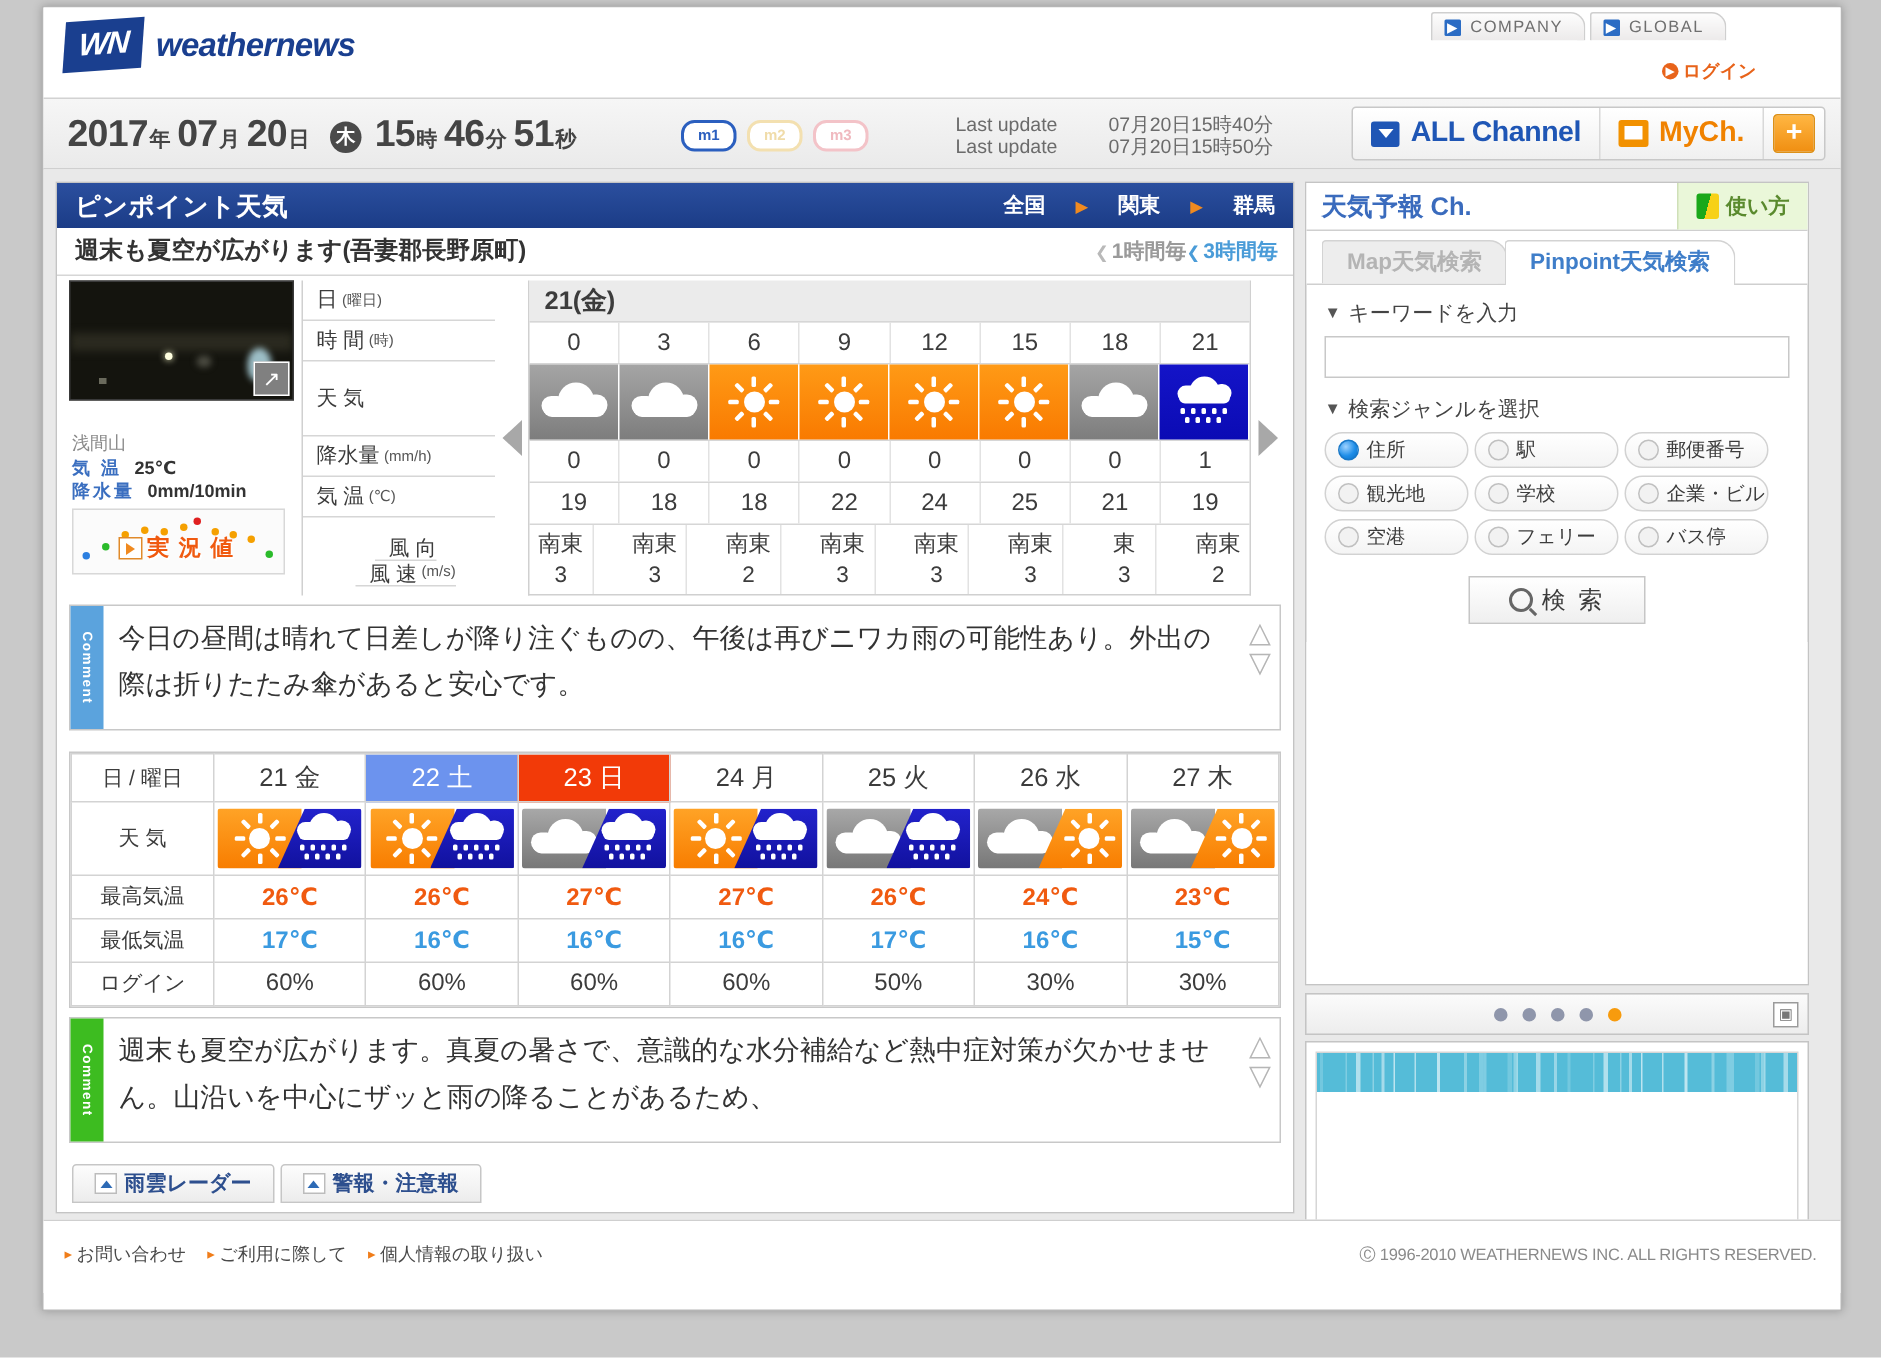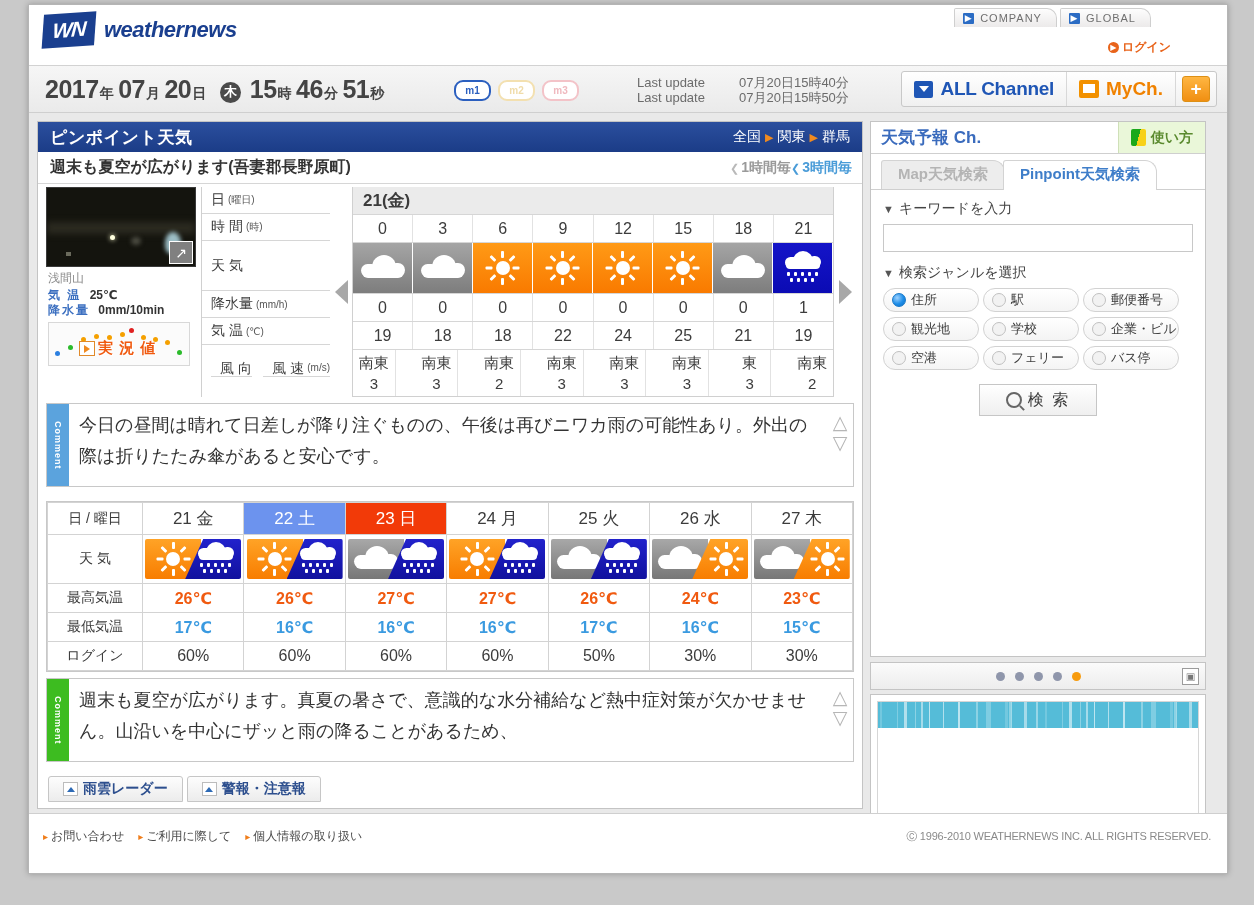--- a/index.html
+++ b/index.html
@@ -70,21 +70,21 @@
   .plus{width:26px;height:24px;background:linear-gradient(#ffb642,#f08f12);border:1px solid #dd9016;border-radius:3px;
        color:#fff;font-size:19px;font-weight:bold;display:flex;align-items:center;justify-content:center;align-self:center;margin:0 6px;}
 
   
   .body{position:relative;height:700px;background:#e9e9e9;padding:8px;box-sizing:border-box;}
   .left{position:absolute;left:8px;top:8px;width:826px;height:688px;background:#fff;border:1px solid #c4c4c4;box-sizing:border-box;}
   .right{position:absolute;right:21px;top:8px;width:336px;height:688px;}
 
   .pp-title{height:30px;background:linear-gradient(#2b4f9e,#1b3c87);display:flex;align-items:center;justify-content:space-between;padding:0 12px;}
   .pp-title .t{color:#fff;font-size:17px;font-weight:bold;letter-spacing:.5px;}
-  .crumbs{color:#fff;font-size:14px;font-weight:normal;display:flex;align-items:center;gap:4px;}
+  .crumbs{color:#fff;font-size:14px;font-weight:bold;display:flex;align-items:center;gap:20px;}
   .crumbs .sep{color:#f08a20;font-size:11px;}
 
   .loc-row{height:31px;display:flex;align-items:center;justify-content:space-between;padding:0 10px 0 12px;border-bottom:1px solid #d6d6d6;}
   .loc{font-size:16px;font-weight:bold;color:#333;}
   .hr-links{display:flex;font-size:14px;font-weight:bold;}
   .hr-links .a{color:#9a9a9a;}
   .hr-links .b{color:#4a9cd8;}
   .hr-links .mk{color:#b9b9b9;font-size:11px;margin-right:2px;}
   .hr-links .b .mk{color:#4a9cd8;}
 
@@ -92,40 +92,40 @@
   .fc{display:flex;padding:3px 6px 0 8px;}
   .photo-col{width:155px;}
   .photo{width:148px;height:78px;border:1px solid #3a3a3a;background:#14140e;position:relative;overflow:hidden;}
   .photo .g1{position:absolute;left:0;top:34px;width:100%;height:12px;background:#2b2a20;filter:blur(3px);}
   .photo .s1{position:absolute;left:63px;top:47px;width:5px;height:5px;background:#ffffe0;border-radius:50%;box-shadow:0 0 5px #ffffd0;}
   .photo .s2{position:absolute;left:84px;top:49px;width:10px;height:8px;background:#4c4c42;border-radius:50%;filter:blur(2px);}
   .photo .s3{position:absolute;right:14px;top:44px;width:16px;height:22px;background:#bfe9f5;border-radius:50% 50% 40% 40%;filter:blur(2px);opacity:.8;}
   .photo .s4{position:absolute;left:19px;top:64px;width:5px;height:4px;background:#6a6a5c;}
   .exp{position:absolute;right:2px;bottom:2px;width:22px;height:21px;background:#808080;border:1px solid #fff;
     display:flex;align-items:center;justify-content:center;color:#fff;font-size:14px;}
-  .pname{font-size:12px;color:#8a8a8a;margin:3px 0 1px 2px;}
+  .pname{font-size:12px;color:#8a8a8a;margin:20px 0 1px 2px;}
   .prow{font-size:12px;margin-left:2px;line-height:15px;}
   .prow .lab{color:#3b6fc0;font-weight:bold;letter-spacing:2px;}
   .prow .val{color:#333;font-weight:bold;margin-left:5px;}
   .graphbox{margin:4px 0 0 2px;width:140px;height:42px;border:1px solid #d8d8d8;background:#fbfbfb;position:relative;}
   .graphbox .pt{position:absolute;width:5px;height:5px;border-radius:50%;}
   .jkbtn{position:absolute;left:30px;top:16px;display:flex;align-items:center;gap:3px;}
   .jkbtn .pl{width:14px;height:13px;border:1px solid #e08a2a;background:#fff;display:flex;align-items:center;justify-content:center;}
   .jkbtn .pl i{width:0;height:0;border-top:4px solid transparent;border-bottom:4px solid transparent;border-left:6px solid #f08a20;}
   .jkbtn .tx{color:#f05a10;font-size:15px;font-weight:bold;letter-spacing:1px;text-shadow:0 0 2px #fff,1px 1px 0 #fff;}
 
   .labels-col{width:128px;border-left:1px solid #d0d0d0;}
   .labels-col div{border-bottom:1px solid #d6d6d6;display:flex;align-items:center;padding-left:9px;box-sizing:border-box;font-size:14px;color:#3c3c3c;}
   .labels-col .sm{font-size:10px;color:#555;margin-left:3px;}
   .lc-h{height:27px;}
   .lc-t{height:27px;}
   .lc-w{height:50px;}
   .lc-p{height:27px;}
   .lc-tm{height:27px;}
-  .lc-wd{height:46px;flex-direction:row;align-items:flex-start;justify-content:space-between;line-height:16px;border-bottom:none !important;}
+  .lc-wd{height:46px;flex-direction:column;align-items:flex-start;justify-content:flex-end;line-height:16px;border-bottom:none !important;}
 
   .arrow{width:22px;display:flex;align-items:center;justify-content:center;}
   .arrow .lt{width:0;height:0;border-top:12px solid transparent;border-bottom:12px solid transparent;border-right:13px solid #a8a8a8;}
   .arrow .rt{width:0;height:0;border-top:12px solid transparent;border-bottom:12px solid transparent;border-left:13px solid #a8a8a8;}
 
   .hgrid{flex:1;border:1px solid #d0d0d0;border-top:none;}
   .hday{height:27px;background:#ebebeb;display:flex;align-items:center;padding-left:10px;font-size:17px;font-weight:bold;color:#3c3c3c;border-bottom:1px solid #d6d6d6;}
   .hrow{display:flex;border-bottom:1px solid #d6d6d6;}
   .hrow:last-child{border-bottom:none;gap:20px;}
   .hcell{flex:1;text-align:center;font-size:16px;color:#3c3c3c;border-right:1px solid #e2e2e2;box-sizing:border-box;}

